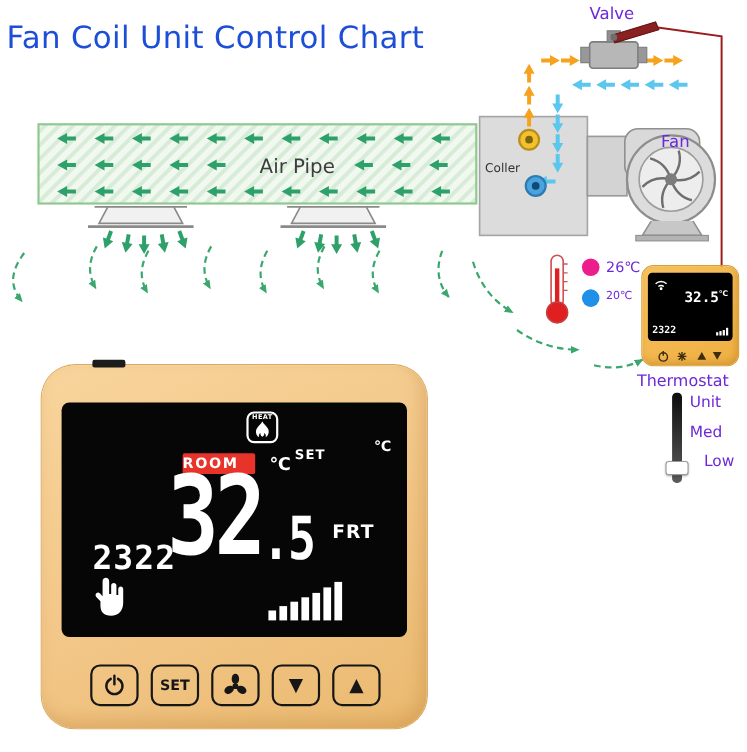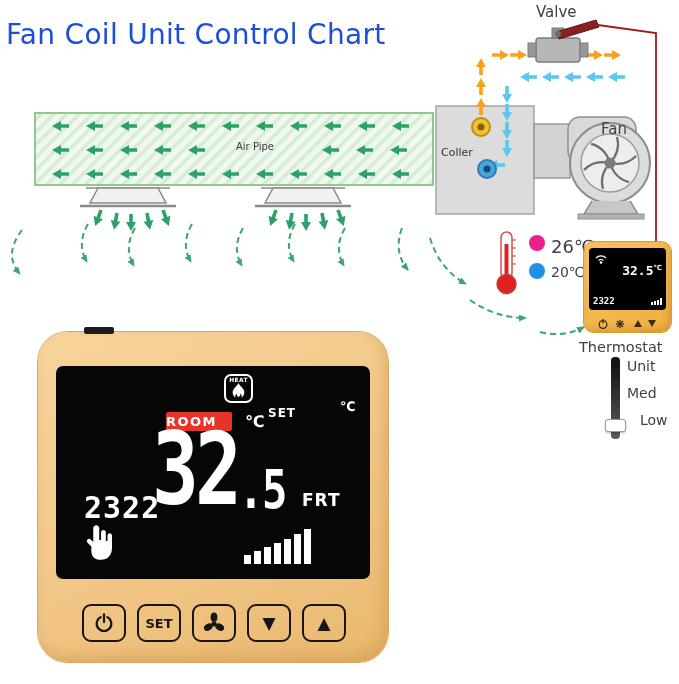--- a/index.html
+++ b/index.html
@@ -1,21 +1,21 @@
 <!DOCTYPE html>
 <html><head>
 <meta charset="utf-8">
 <style>
   * { margin:0; padding:0; box-sizing:border-box; }
   html,body { background:#fff; }
   body { width:679px; height:684px; font-family:"DejaVu Sans", sans-serif; }
   .stage { position:relative; width:679px; height:684px; overflow:hidden; background:#fff; }
   .art { position:absolute; left:0; top:0; }
   .title { position:absolute; left:6px; top:18px; font-size:28px; font-weight:500; letter-spacing:.3px; color:#1d4ed8; }
-  .lbl { position:absolute; color:#404040; white-space:nowrap; }
+  .lbl { position:absolute; color:#6d28d9; white-space:nowrap; }
 
   
   .tstat { position:absolute; left:38px; top:332px; width:350px; height:330px;
            background:linear-gradient(155deg,#f8d49c,#f2c687 55%,#eab96f);
            border-radius:30px; box-shadow:inset -5px -7px 14px rgba(175,115,40,.28), 0 0 0 1px #dca85f; }
   .tstat-notch { position:absolute; left:46px; top:-5px; width:30px; height:7px; background:#1c1c1c; border-radius:2px; }
   .tdisp { position:absolute; left:18px; top:34px; width:314px; height:213px; background:#060606; border-radius:7px; }
   .seg { font-family:"DejaVu Sans Mono", monospace; font-weight:bold; color:#fff; }
   .heat-box { position:absolute; left:168px; top:8px; width:29px; height:29px; border:2px solid #fff; border-radius:7px;
               display:flex; flex-direction:column; align-items:center; padding-top:1px; }
@@ -25,21 +25,21 @@
               letter-spacing:1.5px; border-radius:2px; }
   .room-unit { position:absolute; left:189px; top:46px; color:#fff; font-size:16px; font-weight:bold; }
   .set-label { position:absolute; left:212px; top:40px; color:#fff; font-size:12px; font-weight:bold; letter-spacing:1px; }
   .set-temp { position:absolute; left:224px; top:28px; font-size:46px; letter-spacing:-2px; line-height:1; }
   .set-unit { position:absolute; left:284px; top:33px; color:#fff; font-size:13px; font-weight:bold; }
   .room-temp { position:absolute; left:96px; top:54px; display:flex; align-items:flex-end;
                transform:scaleX(.78); transform-origin:left top; }
   .rt-main { font-size:100px; line-height:1; letter-spacing:-5px; }
   .rt-frac { font-size:54px; line-height:1.12; letter-spacing:-2px; }
   .t-time { position:absolute; left:28px; top:124px; font-size:30px; letter-spacing:1px; }
-  .t-day { position:absolute; left:246px; top:124px; color:#fff; font-size:17px; font-weight:bold; letter-spacing:1px; }
+  .t-day { position:absolute; left:246px; top:108px; color:#fff; font-size:17px; font-weight:bold; letter-spacing:1px; }
   .hand { position:absolute; left:26px; top:156px; width:36px; height:42px; }
   .sig { position:absolute; left:188px; top:158px; display:flex; align-items:flex-end; gap:3px; height:40px; }
   .sig div { width:7px; background:#fff; }
   .t-btns { position:absolute; left:44px; top:272px; display:flex; gap:11px; }
   .tbtn { width:44px; height:38px; border:2.5px solid #161616; border-radius:9px; display:flex; align-items:center;
           justify-content:center; background:transparent; color:#161616; font-weight:bold; font-size:13px; cursor:pointer; }
   .tbtn .tri { font-size:17px; font-family:"DejaVu Sans",sans-serif; }
 
   
   .mini { position:absolute; left:584px; top:242px; width:87px; height:90px;
@@ -224,25 +224,25 @@
       <path d="M345,228 C337,242 337,254 344,266"></path>
       <path d="M402,228 C396,244 398,258 408,270"></path>
       <path d="M430,238 C436,258 448,274 466,284"></path>
       <path d="M470,300 C487,312 506,318 526,318"></path>
       <path d="M540,332 C557,336 571,334 584,327"></path>
     </g>
   </svg>
 
   <div class="title">Fan Coil Unit Control Chart</div>
   <div class="lbl" style="left:536px;top:3px;font-size:15px;">Valve</div>
-  <div class="lbl" style="left:236px;top:141px;font-size:10px;color:#3d3d3d;">Air Pipe</div>
+  <div class="lbl" style="left:236px;top:141px;font-size:18px;color:#3d3d3d;">Air Pipe</div>
   <div class="lbl" style="left:441px;top:146px;font-size:11px;color:#333;">Coller</div>
   <div class="lbl" style="left:559px;top:120px;font-size:15px;margin-left:42px;">Fan</div>
-  <div class="lbl" style="left:551px;top:236px;font-size:18px;">26℃</div>
-  <div class="lbl" style="left:551px;top:264px;font-size:14px;">20℃</div>
+  <div class="lbl" style="left:551px;top:236px;font-size:13px;">26℃</div>
+  <div class="lbl" style="left:551px;top:264px;font-size:10px;">20℃</div>
   <div class="lbl" style="left:579px;top:339px;font-size:14.5px;">Thermostat</div>
 
   <div class="slider-track"></div>
   <div class="slider-handle"></div>
   <div class="lbl" style="left:627px;top:358px;font-size:14px;">Unit</div>
   <div class="lbl" style="left:627px;top:385px;font-size:14px;">Med</div>
   <div class="lbl" style="left:640px;top:412px;font-size:14px;">Low</div>
 
   <div class="mini">
     <div class="mini-disp">

